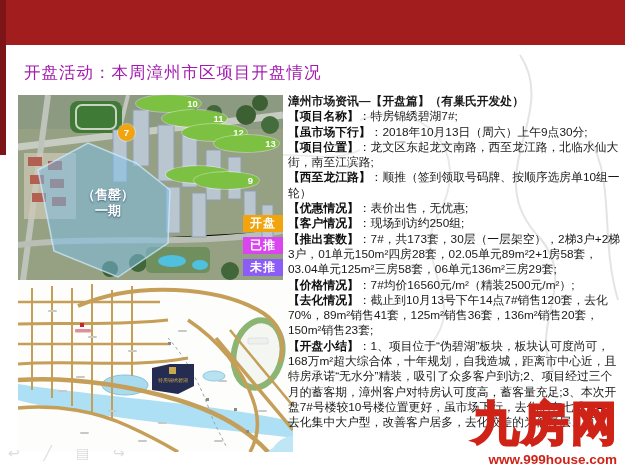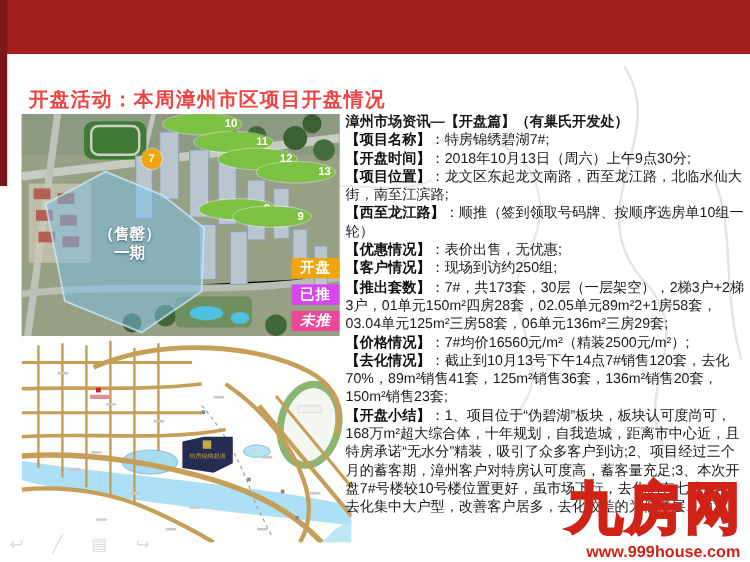--- a/index.html
+++ b/index.html
@@ -3,37 +3,37 @@
 <meta charset="utf-8">
 <style>
   html,body{margin:0;padding:0;background:#fff;}
   .slide{position:relative;width:625px;height:468px;background:#ffffff;overflow:hidden;
          font-family:"Liberation Sans",sans-serif;color:#1a1a1a;}
   
   .bg-curves{position:absolute;left:0;top:0;width:625px;height:468px;z-index:0;}
   
   .top-band{position:absolute;left:0;top:0;width:625px;height:45px;background:#a21d1d;z-index:2;}
   .left-stripe{position:absolute;left:0;top:0;width:6px;height:155px;background:#7b1517;z-index:3;}
-  .page-title{position:absolute;left:24px;top:72px;z-index:4;font-size:16.5px;font-weight:bold;
-              color:#ef4444;letter-spacing:1px;white-space:nowrap;}
+  .page-title{position:absolute;left:24px;top:62px;z-index:4;font-size:16.5px;font-weight:normal;
+              color:#a21caf;letter-spacing:1px;white-space:nowrap;}
   
   .aerial{position:absolute;left:18px;top:95px;width:265px;height:186px;overflow:hidden;z-index:4;background:#96a184;}
   .aerial svg{position:absolute;left:0;top:0;}
   .marker{position:absolute;width:17px;height:17px;border-radius:50%;color:#fff;font-size:9.5px;
           font-weight:bold;display:flex;align-items:center;justify-content:center;z-index:6;
           box-shadow:0 0 0 1px rgba(255,255,255,.35);}
   .m-green{background:#7cc142;padding-left:48px;}
   .m-orange{background:#f2a40e;}
   .phase{position:absolute;left:40px;top:92px;width:100px;z-index:6;text-align:center;color:#fff;
          font-weight:bold;font-size:13px;line-height:16px;text-shadow:0 1px 2px rgba(0,40,80,.65);}
   .leg{position:absolute;left:225px;width:40px;height:17px;z-index:7;color:#fff;font-weight:bold;
        font-size:12px;display:flex;align-items:center;justify-content:center;letter-spacing:1px;}
   .leg-open{top:120px;background:#f2a40e;}
   .leg-pushed{top:142px;background:#d946ef;}
-  .leg-notpushed{top:164px;background:#ec4899;font-style:italic;}
+  .leg-notpushed{top:164px;background:#8b5cf6;}
   
   .locmap{position:absolute;left:18px;top:280px;width:275px;height:172px;z-index:4;background:#fdfdfb;}
   
   .info{position:absolute;left:288px;top:94px;width:333px;z-index:4;font-size:11.8px;line-height:15.3px;
         color:#181818;font-weight:500;}
   .info p{margin:0;}
   .info .lbl{font-weight:bold;color:#0f0f0f;}
   .info .hdr{font-weight:bold;}
   
   .wm-brand{position:absolute;right:5px;bottom:13px;z-index:8;font-size:46px;font-weight:900;
@@ -190,21 +190,21 @@
         <rect x="62" y="152" width="9" height="2" rx="1"></rect>
           <rect x="120" y="160" width="9" height="2" rx="1"></rect>
         <rect x="196" y="160" width="9" height="2" rx="1"></rect>
       </g>
     </svg>
   </div>
 
   <div class="info">
     <p class="hdr">漳州市场资讯—【开盘篇】（有巢氏开发处）</p>
     <p><span class="lbl">【项目名称】</span><span>：特房锦绣碧湖7#;</span></p>
-    <p><span class="lbl">【开盘时间】</span><span>：2018年10月13日（周六）上午9点30分;</span></p>
+    <p><span class="lbl">【虽市场下行】</span><span>：2018年10月13日（周六）上午9点30分;</span></p>
     <p><span class="lbl">【项目位置】</span><span>：龙文区东起龙文南路，西至龙江路，北临水仙大街，南至江滨路;</span></p>
     <p><span class="lbl">【西至龙江路】</span><span>：顺推（签到领取号码牌、按顺序选房单10组一轮）</span></p>
     <p><span class="lbl">【优惠情况】</span><span>：表价出售，无优惠;</span></p>
     <p><span class="lbl">【客户情况】</span><span>：现场到访约250组;</span></p>
     <p><span class="lbl">【推出套数】</span><span>：7#，共173套，30层（一层架空），2梯3户+2梯3户，01单元150m²四房28套，02.05单元89m²2+1房58套，03.04单元125m²三房58套，06单元136m²三房29套;</span></p>
     <p><span class="lbl">【价格情况】</span><span>：7#均价16560元/m²（精装2500元/m²）;</span></p>
     <p><span class="lbl">【去化情况】</span><span>：截止到10月13号下午14点7#销售120套，去化70%，89m²销售41套，125m²销售36套，136m²销售20套，150m²销售23套;</span></p>
     <p><span class="lbl">【开盘小结】</span><span>：1、项目位于“伪碧湖”板块，板块认可度尚可，168万m²超大综合体，十年规划，自我造城，距离市中心近，且特房承诺“无水分”精装，吸引了众多客户到访;2、项目经过三个月的蓄客期，漳州客户对特房认可度高，蓄客量充足;3、本次开盘7#号楼较10号楼位置更好，虽市场下行，去化仍有七成。4、去化集中大户型，改善客户居多，去化较差的为低楼层、西…</span></p>
   </div>
 

